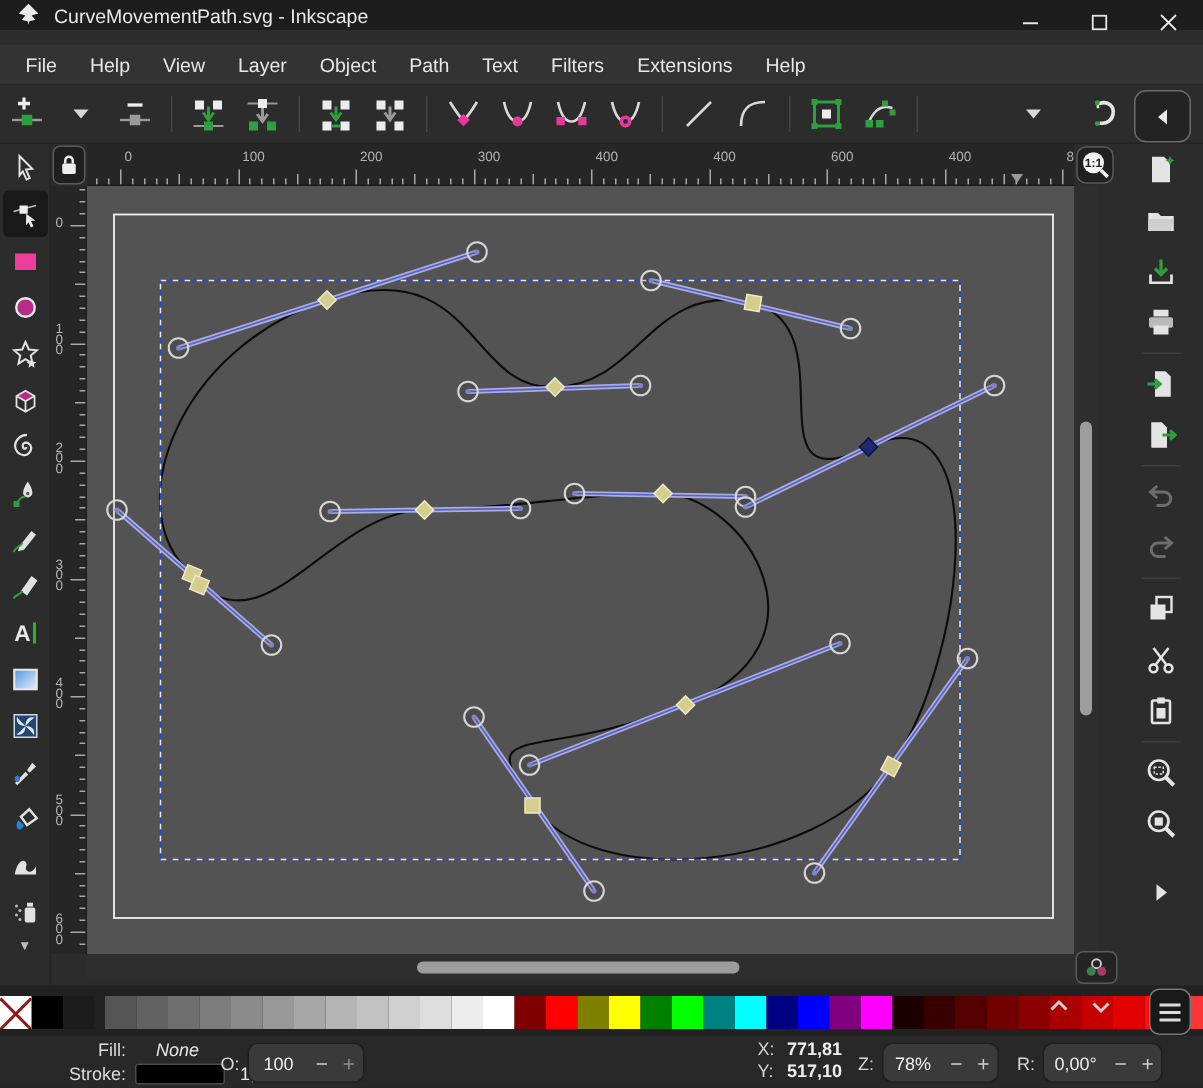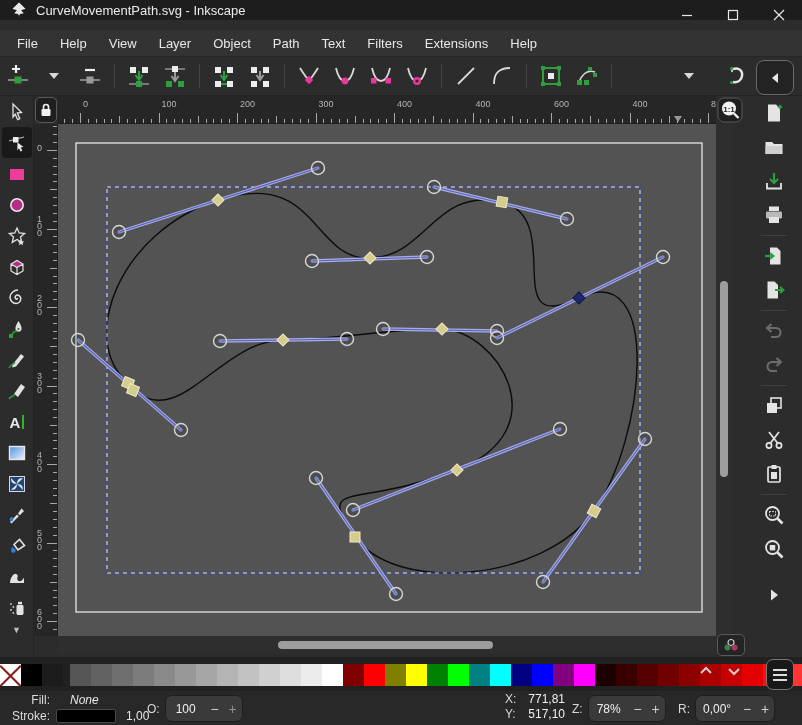--- a/index.html
+++ b/index.html
@@ -57,38 +57,38 @@
   .sw.none{background:#fff;position:relative;overflow:hidden;}
   .sw.none::before,.sw.none::after{content:"";position:absolute;left:-4px;right:-4px;top:50%;height:2px;background:#8c1a1a;}
   .sw.none::before{transform:rotate(45deg);}
   .sw.none::after{transform:rotate(-45deg);}
   .pal-arrows{position:absolute;right:60px;top:6px;display:flex;gap:12px;color:#cfcfcf;}
   .pal-menu{position:absolute;right:8px;top:2px;width:26px;height:29px;border:1px solid #777;border-radius:7px;background:#191919;display:flex;flex-direction:column;justify-content:center;gap:3px;align-items:center;}
   .pal-menu i{display:block;width:14px;height:2px;background:#dcdcdc;}
   
   .statusbar{position:absolute;left:0;top:691px;width:802px;height:34px;background:#282828;font-size:12px;}
   .fillstroke{position:absolute;left:4px;top:1px;}
-  .fs-row{display:flex;align-items:center;height:16px;}
+  .fs-row{display:flex;align-items:center;height:16px;margin-left:34px;}
   .fs-label{width:46px;text-align:right;color:#dcdcdc;margin-right:6px;}
   .fill-none{font-style:italic;color:#e6e6e6;margin-left:14px;}
   .stroke-swatch{width:58px;height:12px;background:#000;border:1px solid #4a4a4a;border-radius:2px;}
   .stroke-width{margin-left:10px;color:#e6e6e6;}
   .o-group{position:absolute;left:147px;top:4px;display:flex;align-items:center;}
   .spinbox{display:flex;align-items:center;background:#3a3a3a;border:1px solid #1e1e1e;border-radius:7px;height:25px;margin-left:5px;}
   .spin-val{padding:0 7px;color:#efefef;min-width:26px;text-align:center;}
   .spin-btn{width:18px;text-align:center;color:#cfcfcf;font-size:14px;}
   .layer-group{position:absolute;left:258px;top:4px;display:flex;align-items:center;height:25px;}
   .layer-bar{width:4px;height:16px;background:#3f6fd8;margin-right:7px;}
   .layer-name{color:#efefef;margin-right:14px;}
   .status-msg{position:absolute;left:402px;top:1px;width:100px;line-height:15px;color:#e2e2e2;}
   .status-msg b{color:#fff;}
   .xy-block{position:absolute;left:505px;top:1px;line-height:15px;}
   .xy-row{display:flex;}
   .xy-row .lab{width:16px;color:#d8d8d8;}
-  .xy-row .val{width:44px;text-align:right;color:#efefef;}
+  .xy-row .val{width:44px;text-align:center;color:#efefef;font-weight:bold;}
   .z-group{position:absolute;left:572px;top:4px;display:flex;align-items:center;}
   .r-group{position:absolute;left:678px;top:4px;display:flex;align-items:center;}
   .grp-label{color:#d8d8d8;}
   svg{display:block;}
   .dimicon{opacity:.45;}
 </style>
 </head>
 <body>
 
 <div id="app">

